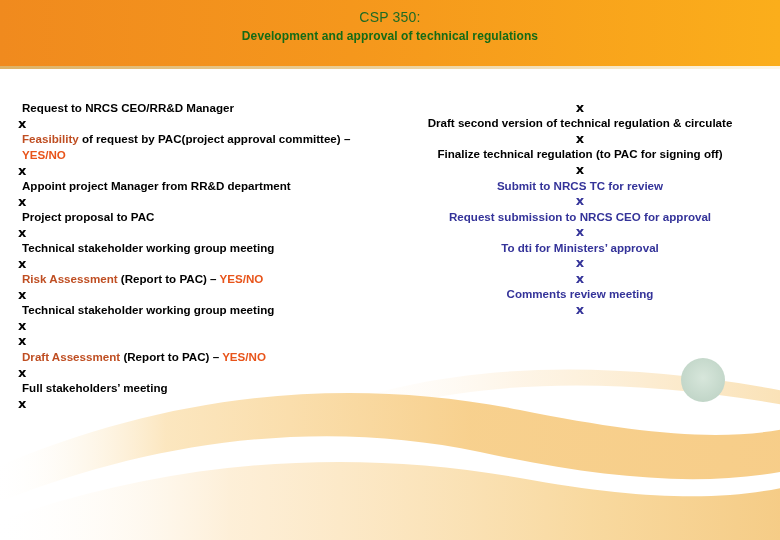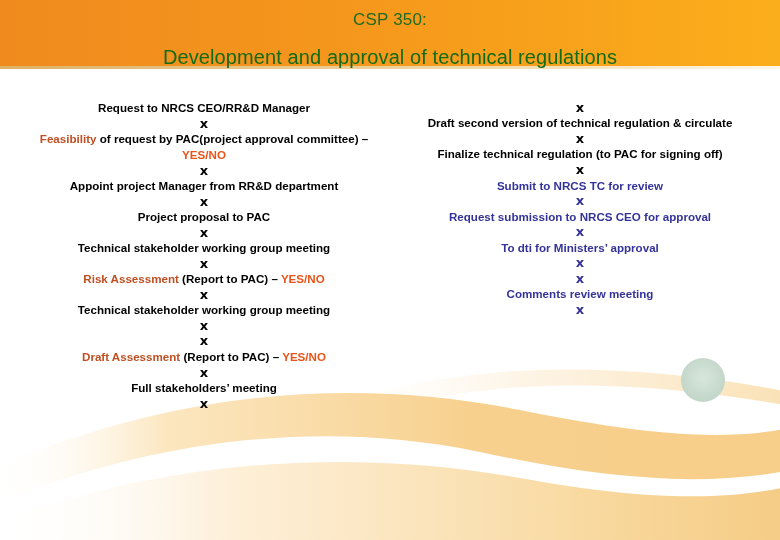--- a/index.html
+++ b/index.html
@@ -43,31 +43,31 @@
     position: absolute;
     left: 0;
     top: 9px;
     width: 780px;
     text-align: center;
     line-height: 1.25;
   }
   .title-line1 {
     display: block;
     color: #1F6B24;
-    font-size: 17px;
+    font-size: 14px;
     font-weight: normal;
     letter-spacing: .2px;
   }
   .title-line2 {
     display: block;
     color: #146B16;
-    font-size: 20px;
-    font-weight: normal;
+    font-size: 12px;
+    font-weight: bold;
     letter-spacing: .1px;
-    margin-top: 15px;
+    margin-top: 2px;
   }
 
   
   .decor {
     position: absolute;
     left: 0;
     top: 0;
     width: 780px;
     height: 540px;
     pointer-events: none;
@@ -77,21 +77,21 @@
   .flow {
     position: absolute;
     top: 100px;
     font-size: 11.6px;
     font-weight: bold;
     line-height: 1.36;
   }
   .col-left {
     left: 18px;
     width: 372px;
-    text-align: center;
+    text-align: left;
   }
   .col-right {
     left: 396px;
     width: 368px;
     text-align: center;
   }
   .step {
     color: #000000;
     margin: 0;
     padding: 0 4px;

